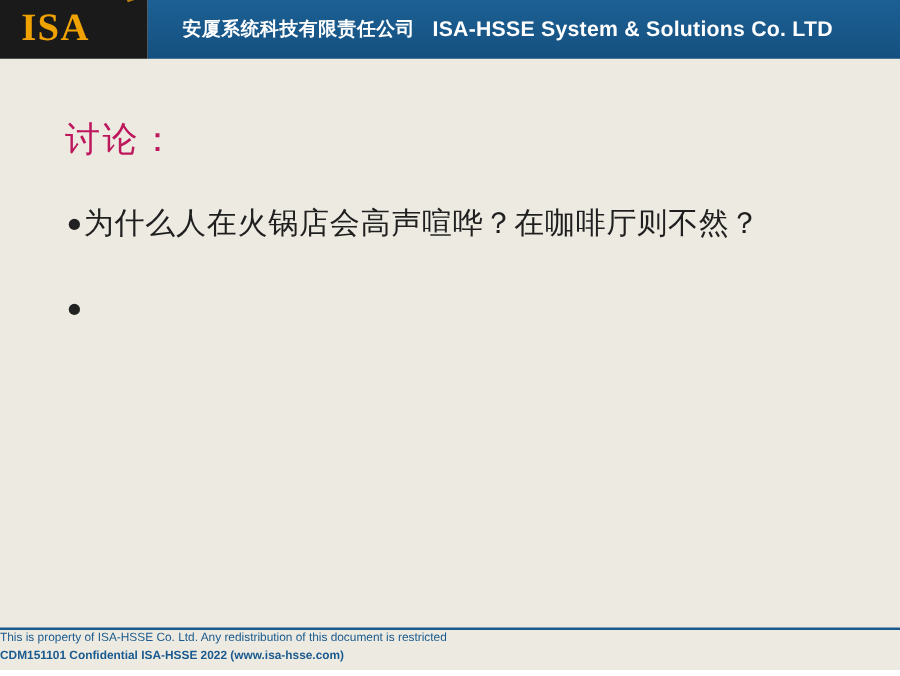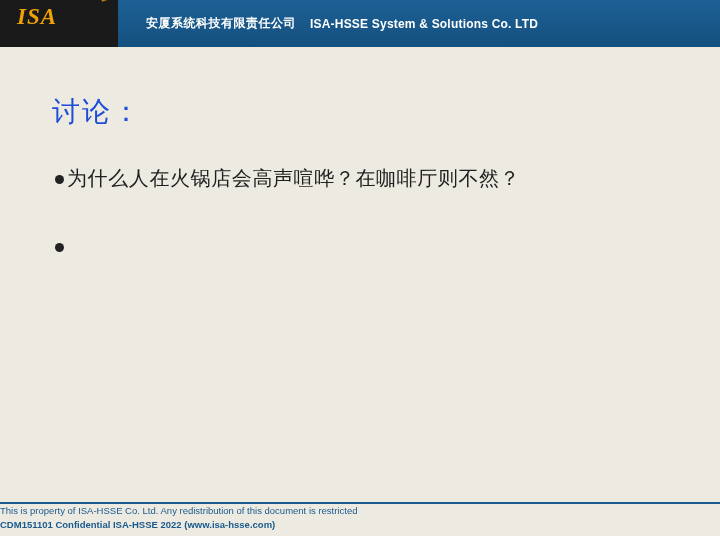--- a/index.html
+++ b/index.html
@@ -36,23 +36,22 @@
     background: #1a1a1a;
     position: relative;
     flex: none;
     overflow: hidden;
   }
   .logo-text {
     position: absolute;
     left: 17px;
     top: 4px;
     font-family: "Liberation Serif", serif;
-    font-style: italic;
-    font-weight: bold;
-    font-size: 23px;
+    font-weight: bold;
+    font-size: 31px;
     letter-spacing: 1px;
     color: #f0a202;
   }
   .logo-swoosh {
     position: absolute;
     left: 72px;
     top: -10px;
     width: 70px;
     height: 70px;
     border-radius: 50%;
@@ -66,47 +65,47 @@
     flex: 1 1 auto;
     background: #1b5a8e;
     background: linear-gradient(#1d6094, #14507f);
     display: flex;
     align-items: center;
     padding-left: 28px;
     box-sizing: border-box;
   }
   .header-title-cn {
     color: #ffffff;
-    font-size: 12px;
+    font-size: 15px;
     font-weight: bold;
     font-family: "DejaVu Sans", sans-serif;
     letter-spacing: .5px;
   }
   .header-title-en {
     color: #ffffff;
-    font-size: 12px;
+    font-size: 17px;
     font-weight: bold;
     margin-left: 14px;
     letter-spacing: .2px;
   }
   
   .content {
     position: absolute;
     left: 0;
     top: 47px;
     width: 720px;
     height: 455px;
   }
   .slide-title {
     position: absolute;
     left: 52px;
     top: 46px;
     font-family: "DejaVu Sans", sans-serif;
     font-size: 28px;
-    color: #1d4ed8;
+    color: #be185d;
     letter-spacing: 2px;
   }
   .bullets {
     position: absolute;
     left: 55px;
     top: 118px;
     width: 620px;
   }
   .bullet {
     display: flex;
@@ -117,21 +116,21 @@
     flex: none;
     width: 9px;
     height: 9px;
     border-radius: 50%;
     background: #222;
     margin-top: 10px;
     margin-right: 3px;
   }
   .bullet-text {
     font-family: "DejaVu Sans", sans-serif;
-    font-size: 20px;
+    font-size: 24px;
     line-height: 26px;
     color: #1f1f1f;
     letter-spacing: .6px;
   }
   
   .footer {
     position: absolute;
     left: 0;
     bottom: 0;
     width: 720px;

